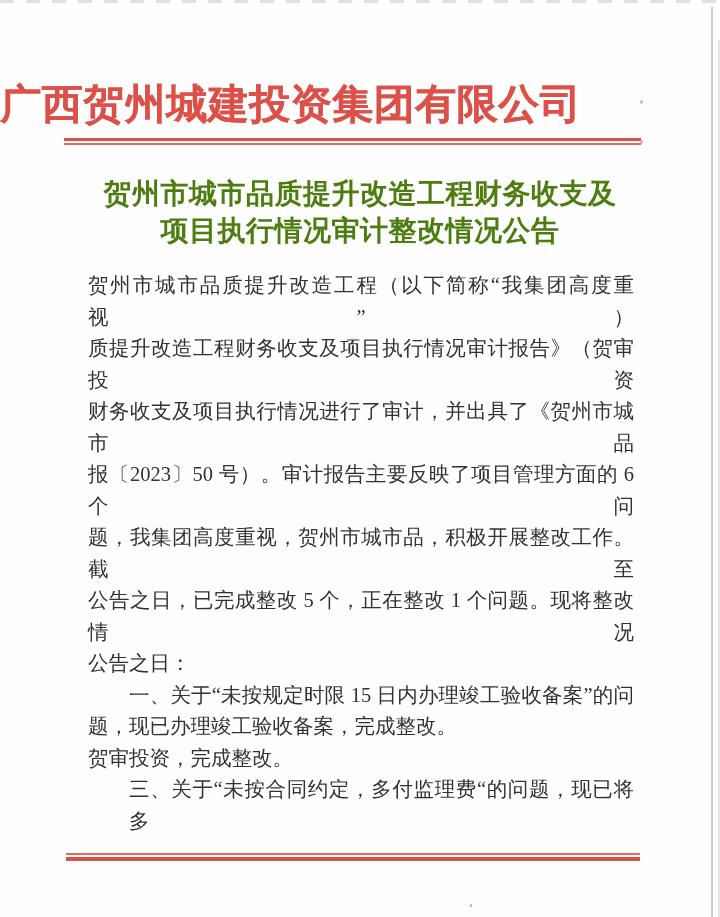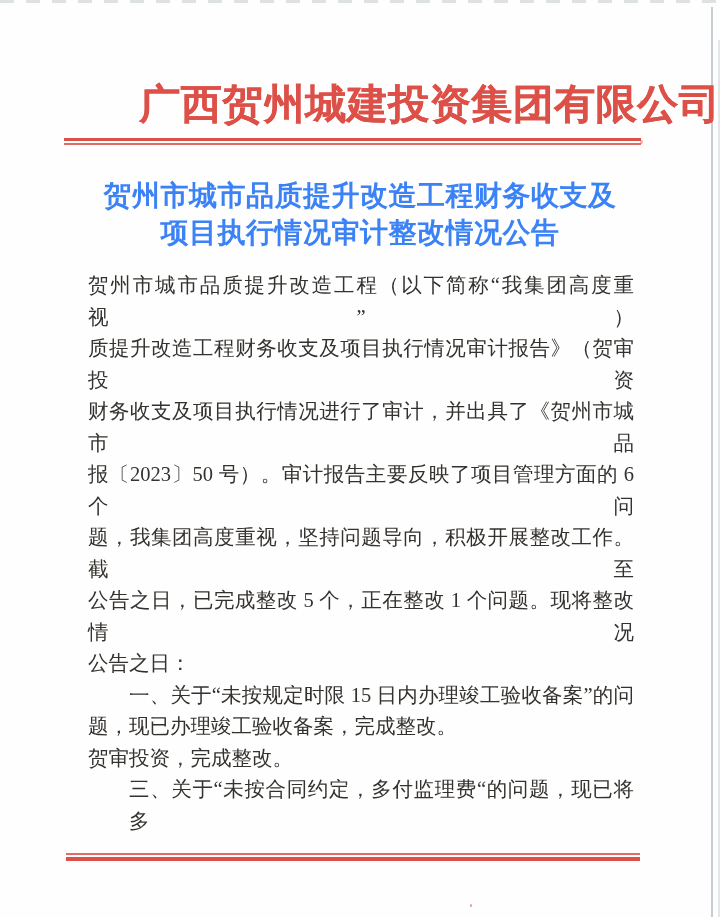--- a/index.html
+++ b/index.html
@@ -30,21 +30,21 @@
     background: #e3e7e9;
   }
   .speck { position: absolute; background: var(--accent, #dc5048); border-radius: 50%; opacity: .45; }
   .speck1 { left: 640px; top: 100px; width: 3px; height: 4px; }
   .speck2 { left: 640px; top: 140px; width: 3px; height: 4px; }
   .speck3 { left: 470px; top: 904px; width: 2px; height: 3px; opacity: .6; }
 
   
   .letterhead {
     position: absolute; top: 78px; left: 0; width: 720px;
-    text-align: right;
+    text-align: left;
     font-size: 41px; line-height: 52px;
     font-weight: bold;
     color: var(--accent, #dc5048);
     letter-spacing: 0.5px;
     text-shadow: 0.4px 0 0 var(--accent, #dc5048);
   }
 
   
   .rule { position: absolute; left: 64px; width: 577px; }
   .rule .bar { width: 100%; }
@@ -94,31 +94,31 @@
   <div class="speck speck2"></div>
   <div class="speck speck3"></div>
 
   <div class="letterhead">广西贺州城建投资集团有限公司</div>
 
   <div class="rule rule-top">
     <div class="bar thick"></div>
     <div class="bar thin"></div>
   </div>
 
-  <div class="doc-title" style="color: #3b82f6;">
+  <div class="doc-title" style="color: #4d7c0f; font-family: Liberation Mono, monospace;">
     <div>贺州市城市品质提升改造工程财务收支及</div>
     <div>项目执行情况审计整改情况公告</div>
   </div>
 
   <div class="body-text" style="color: rgb(52, 50, 46);">
       <div class="bline fill">贺州市城市品质提升改造工程（以下简称“我集团高度重视”）</div>
       <div class="bline fill">质提升改造工程财务收支及项目执行情况审计报告》（贺审投资</div>
       <div class="bline fill">财务收支及项目执行情况进行了审计，并出具了《贺州市城市品</div>
       <div class="bline fill">报〔2023〕50 号）。审计报告主要反映了项目管理方面的 6 个问</div>
-      <div class="bline fill">题，我集团高度重视，坚持问题导向，积极开展整改工作。截至</div>
+      <div class="bline fill">题，我集团高度重视，贺州市城市品，积极开展整改工作。截至</div>
       <div class="bline fill">公告之日，已完成整改 5 个，正在整改 1 个问题。现将整改情况</div>
       <div class="bline">公告之日：</div>
       <div class="bline fill ind">一、关于“未按规定时限 15 日内办理竣工验收备案”的问</div>
       <div class="bline">题，现已办理竣工验收备案，完成整改。</div>
       <div class="bline">贺审投资，完成整改。</div>
       <div class="bline fill ind">三、关于“未按合同约定，多付监理费“的问题，现已将多</div>
     </div>
 
   <div class="rule rule-bottom">
     <div class="bar thin"></div>

